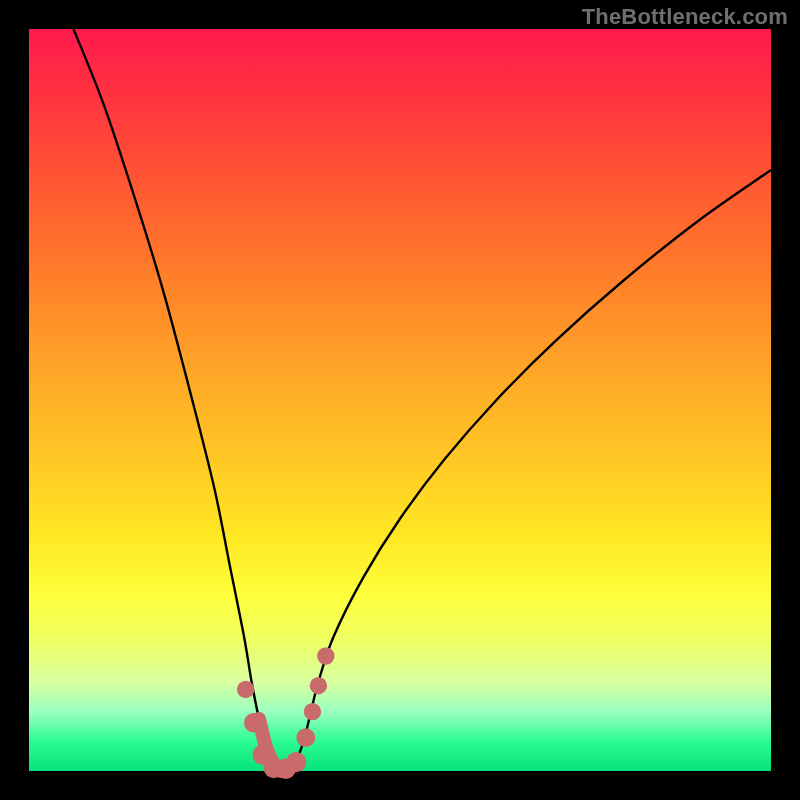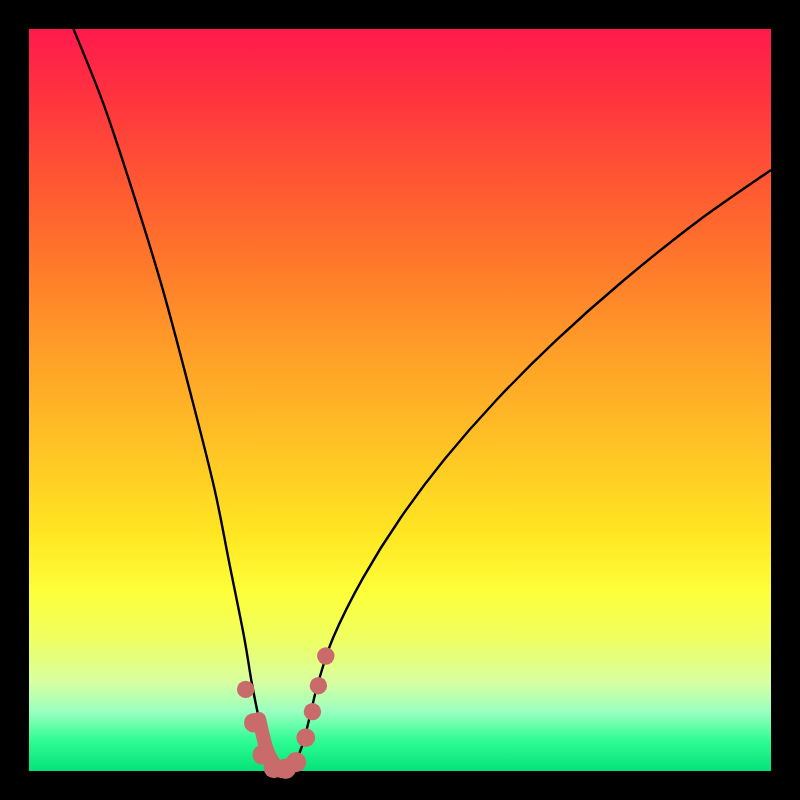--- a/index.html
+++ b/index.html
@@ -75,13 +75,14 @@
           <circle cx="244.86" cy="739.032" r="10.193999999999999" fill="#c96b6b"></circle>
           <circle cx="256.732" cy="739.774" r="10.193999999999999" fill="#c96b6b"></circle>
           <circle cx="267.12" cy="733.096" r="10.193999999999999" fill="#c96b6b"></circle>
           <circle cx="276.766" cy="708.61" r="9.452" fill="#c96b6b"></circle>
           <circle cx="283.444" cy="682.64" r="8.71" fill="#c96b6b"></circle>
           <circle cx="289.38" cy="656.67" r="8.71" fill="#c96b6b"></circle>
           <circle cx="296.8" cy="626.99" r="8.71" fill="#c96b6b"></circle>
         </g>
     </svg>
   </div>
+  <div class="watermark">TheBottleneck.com</div>
 </div>
 
 </body></html>

